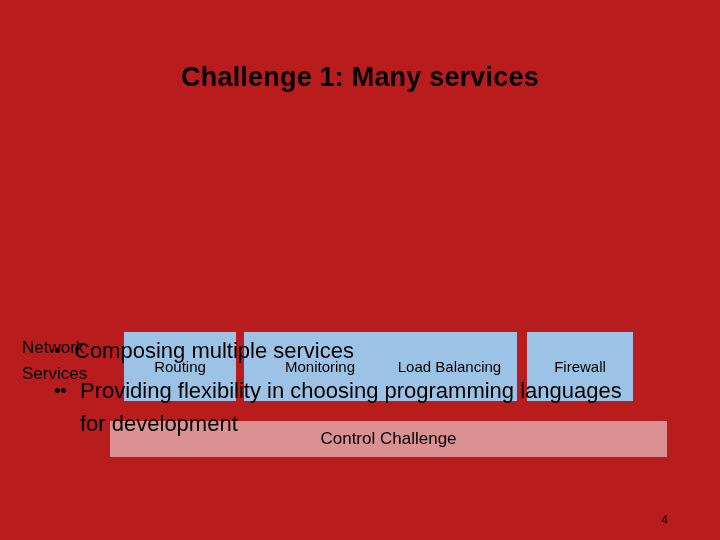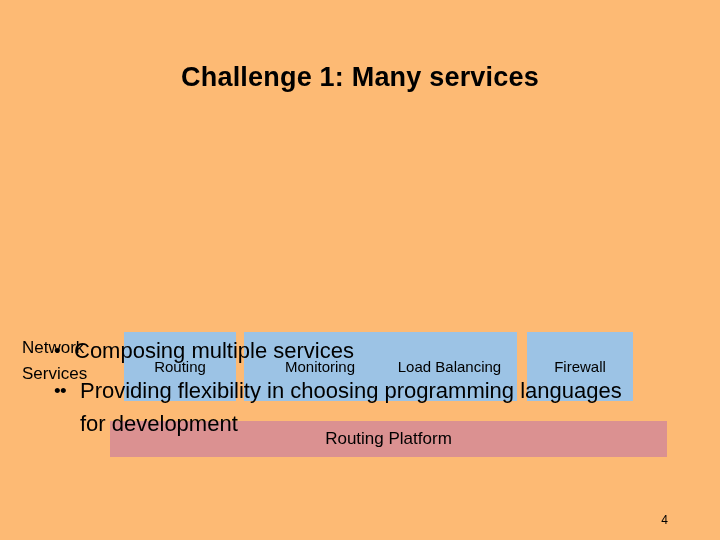--- a/index.html
+++ b/index.html
@@ -13,21 +13,21 @@
     position: relative;
     overflow: hidden;
     font-family: "Liberation Sans", sans-serif;
     color: #000000;
   }
 
   
   .slide {
     position: absolute;
     inset: 0;
-    background: #fdba74;
+    background: #b91c1c;
   }
 
   
   .slide-title {
     position: absolute;
     left: 0;
     top: 62px;
     width: 720px;
     text-align: center;
     font-size: 27px;
@@ -158,21 +158,21 @@
 
     <div class="services-label">Network Services</div>
 
     <div class="service-row">
       <div class="service-box b0">Routing</div>
       <div class="service-box b1">Monitoring</div>
       <div class="service-box b2">Load Balancing</div>
       <div class="service-box b3">Firewall</div>
     </div>
 
-    <div class="platform-bar">Routing Platform</div>
+    <div class="platform-bar">Control Challenge</div>
   </div>
 
   <div class="bullet-list">
 
     <div class="bullet l0">
       <span class="dot">•</span>
       <span class="btext">Composing multiple services</span>
     </div>
 
     <div class="bullet l1">

